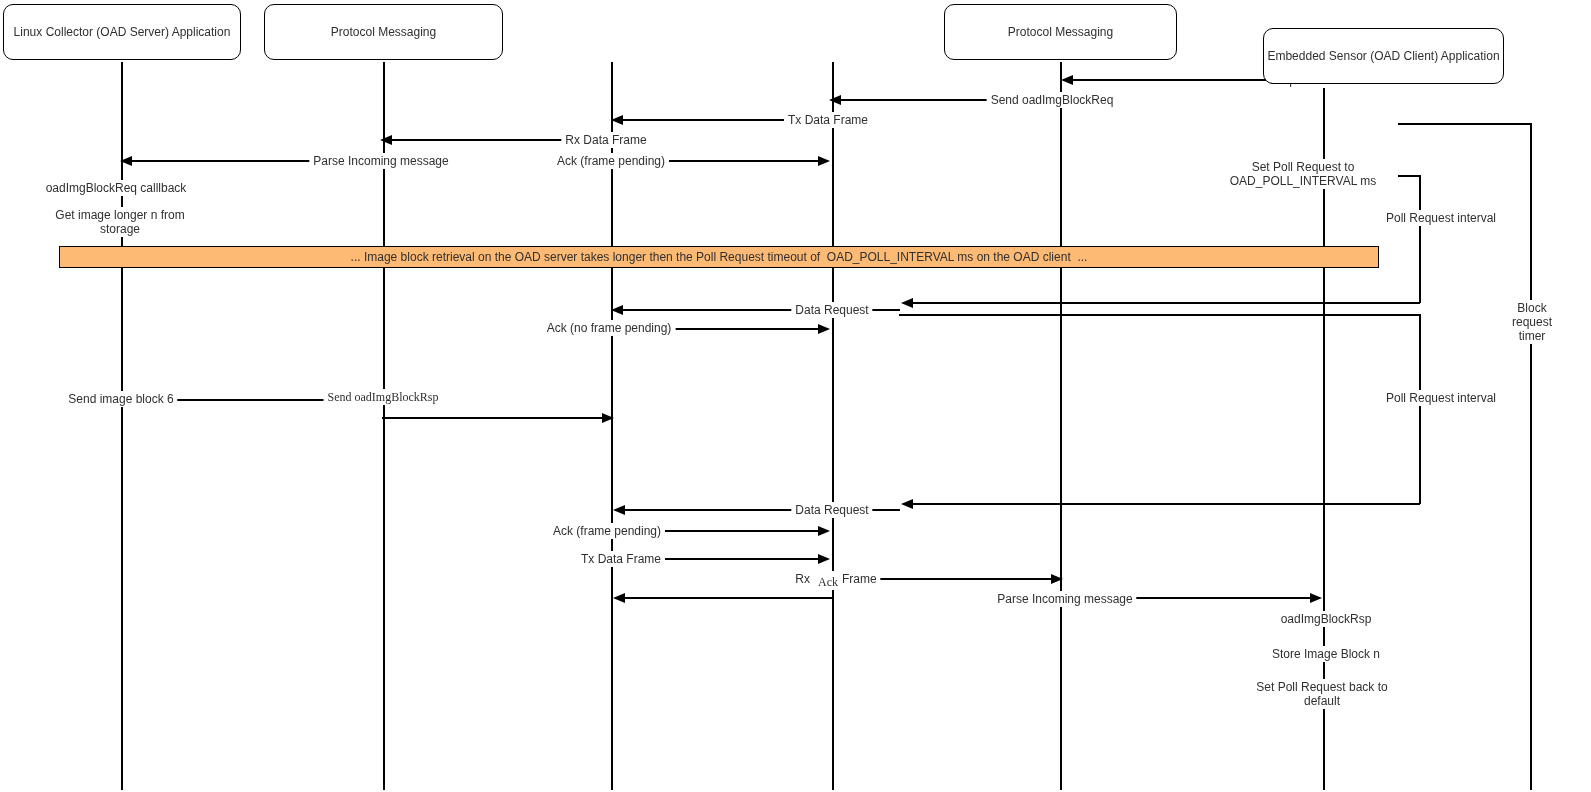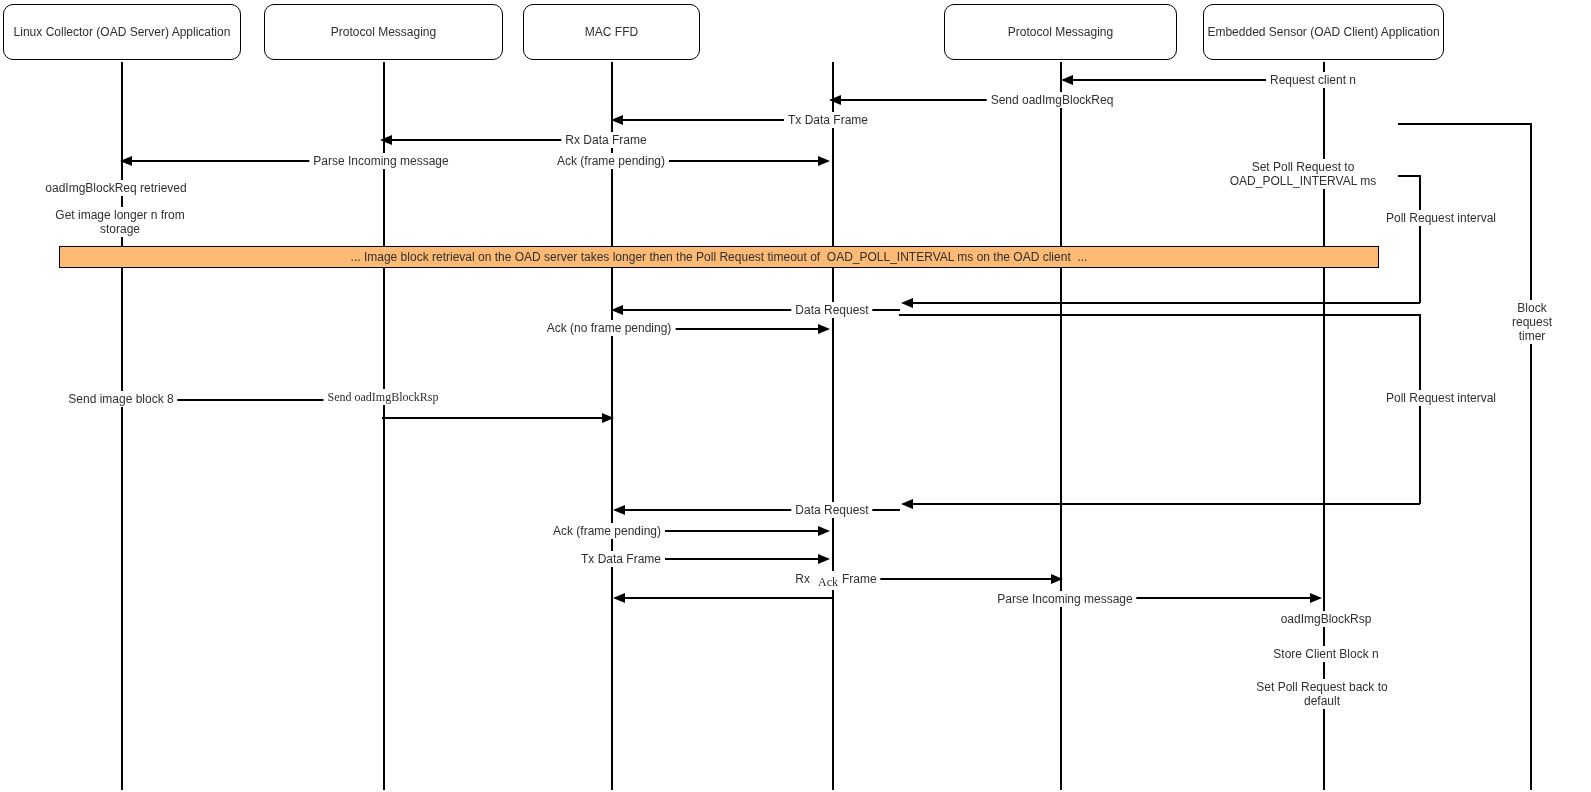--- a/index.html
+++ b/index.html
@@ -32,27 +32,24 @@
 <body>
 
 <div id="canvas">
 
   <div class="pbox" style="left:3px;width:236px;">
       <span>Linux Collector (OAD Server) Application</span>
     </div>
   <div class="pbox" style="left:264px;width:237px;">
       <span>Protocol Messaging</span>
     </div>
-  <div class="pbox" style="left:523px;width:175px;">
-      <span>MAC FFD</span>
-    </div>
   <div class="pbox" style="left:944px;width:231px;">
       <span>Protocol Messaging</span>
     </div>
-  <div class="pbox" style="left:1203px;width:239px;">
+  <div class="pbox" style="left:1263px;width:239px;margin-top:24px;">
       <span>Embedded Sensor (OAD Client) Application</span>
     </div>
 
   <div class="lifeline" style="left:121px;"></div>
   <div class="lifeline" style="left:383px;"></div>
   <div class="lifeline" style="left:611px;"></div>
   <div class="lifeline" style="left:832px;"></div>
   <div class="lifeline" style="left:1060px;"></div>
   <div class="lifeline" style="left:1323px;"></div>
 
@@ -73,21 +70,21 @@
   <div class="lbl" style="left:606px;top:140px;">Rx Data Frame</div>
 
   <div class="hline" style="left:612px;width:206px;top:160px;"></div>
   <div class="head-r" style="left:818px;top:156px;"></div>
   <div class="lbl" style="left:611px;top:161px;">Ack (frame pending)</div>
 
   <div class="hline" style="left:132px;width:250px;top:160px;"></div>
   <div class="head-l" style="left:120px;top:156px;"></div>
   <div class="lbl" style="left:381px;top:161px;">Parse Incoming message</div>
 
-  <div class="lbl" style="left:116px;top:188px;">oadImgBlockReq retrieved</div>
+  <div class="lbl" style="left:116px;top:188px;">oadImgBlockReq calllback</div>
   <div class="lbl" style="left:120px;top:222px;">Get image longer n from
 storage</div>
 
   <div class="lbl" style="left:1303px;top:174px;">Set Poll Request to
 OAD_POLL_INTERVAL ms</div>
 
   <div class="hline" style="left:1398px;width:133px;top:123px;"></div>
   <div class="vline" style="left:1530px;top:123px;height:667px;"></div>
   <div class="lbl" style="left:1532px;top:322px;">Block request timer</div>
 
@@ -109,21 +106,21 @@
   <div class="head-l" style="left:901px;top:499px;"></div>
   <div class="lbl" style="left:1441px;top:398px;">Poll Request interval</div>
 
   <div class="hline" style="left:612px;width:206px;top:328px;"></div>
   <div class="head-r" style="left:818px;top:324px;"></div>
   <div class="lbl" style="left:609px;top:328px;">Ack (no frame pending)</div>
 
 
   <div class="hline" style="left:122px;width:248px;top:399px;"></div>
   <div class="head-r" style="left:370px;top:395px;"></div>
-  <div class="lbl" style="left:121px;top:399px;">Send image block 8</div>
+  <div class="lbl" style="left:121px;top:399px;">Send image block 6</div>
 
   <div class="hline" style="left:382px;width:220px;top:417px;"></div>
   <div class="head-r" style="left:602px;top:413px;"></div>
   <div class="lbl" style="left:383px;top:397px;font-family:Liberation Serif, serif;">Send oadImgBlockRsp</div>
 
   <div class="hline" style="left:625px;width:275px;top:509px;"></div>
   <div class="head-l" style="left:613px;top:505px;"></div>
   <div class="lbl" style="left:832px;top:510px;">Data Request</div>
 
   <div class="hline" style="left:612px;width:206px;top:530px;"></div>
@@ -140,17 +137,17 @@
 
   <div class="hline" style="left:625px;width:207px;top:597px;"></div>
   <div class="head-l" style="left:613px;top:593px;"></div>
   <div class="lbl" style="left:828px;top:582px;font-family:Liberation Serif, serif;">Ack</div>
 
   <div class="hline" style="left:1061px;width:249px;top:597px;"></div>
   <div class="head-r" style="left:1310px;top:593px;"></div>
   <div class="lbl" style="left:1065px;top:599px;">Parse Incoming message</div>
 
   <div class="lbl" style="left:1326px;top:619px;">oadImgBlockRsp</div>
-  <div class="lbl" style="left:1326px;top:654px;">Store Client Block n</div>
+  <div class="lbl" style="left:1326px;top:654px;">Store Image Block n</div>
   <div class="lbl" style="left:1322px;top:694px;">Set Poll Request back to
 default</div>
 
 </div>
 
 </body></html>

